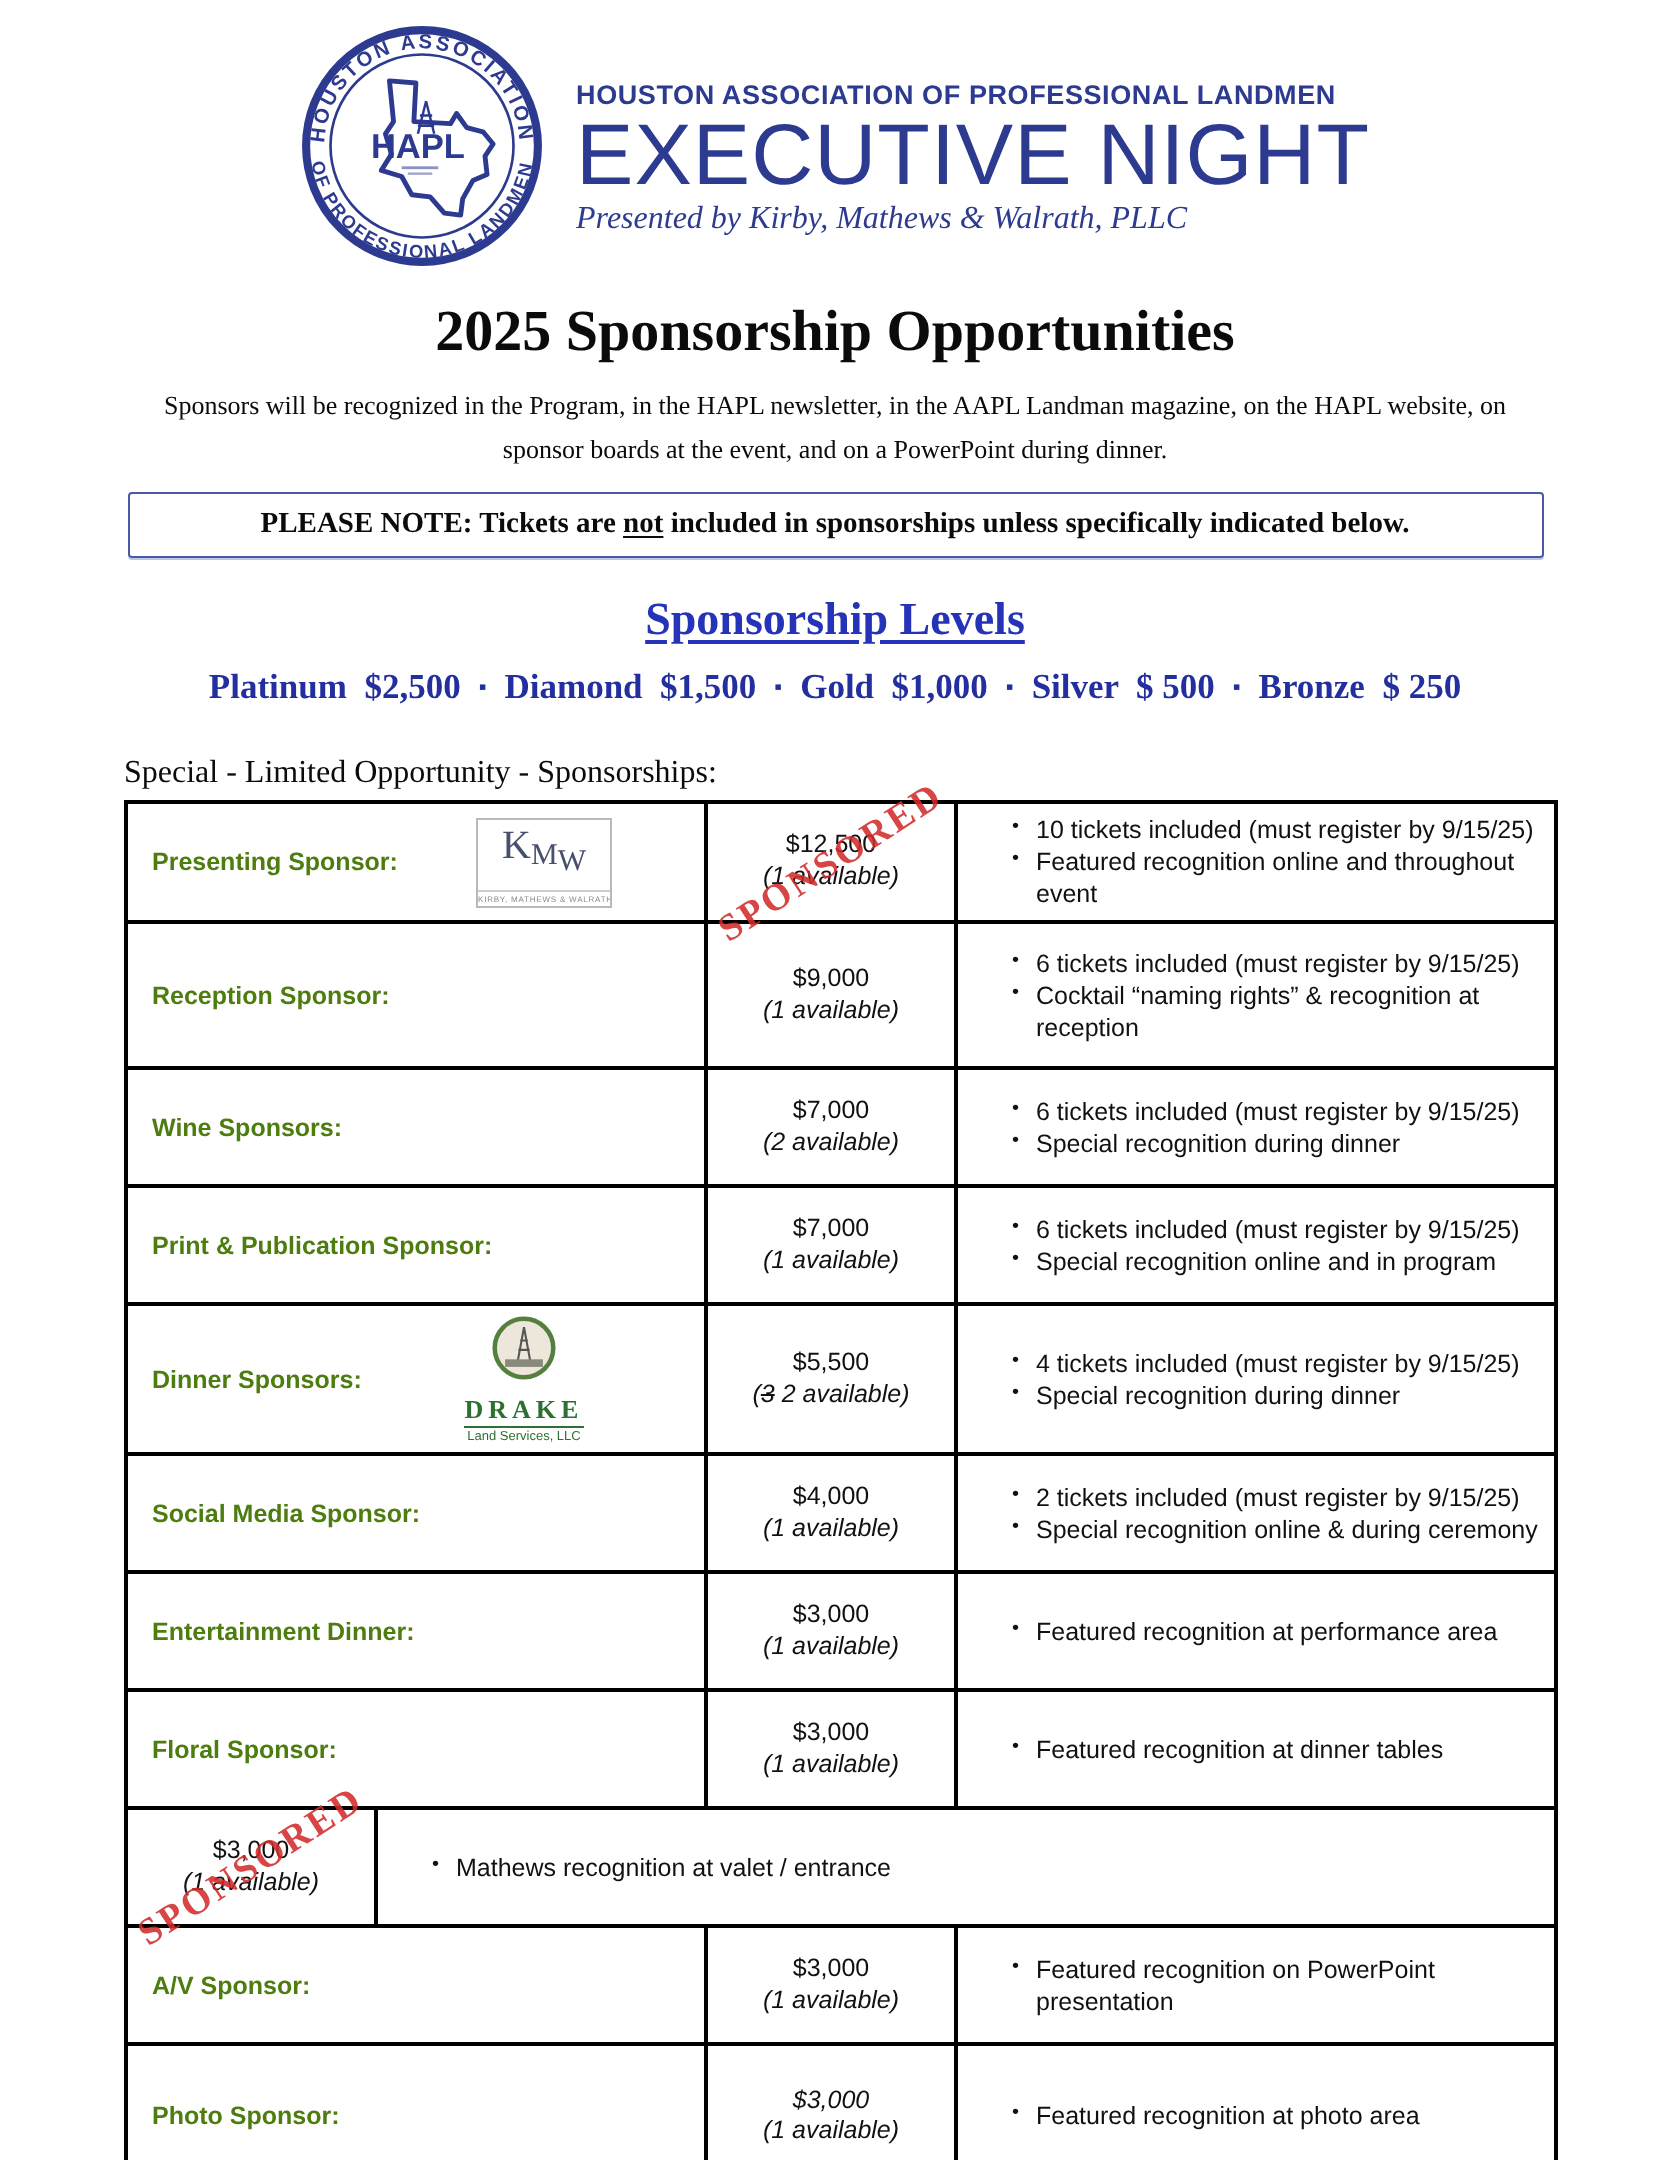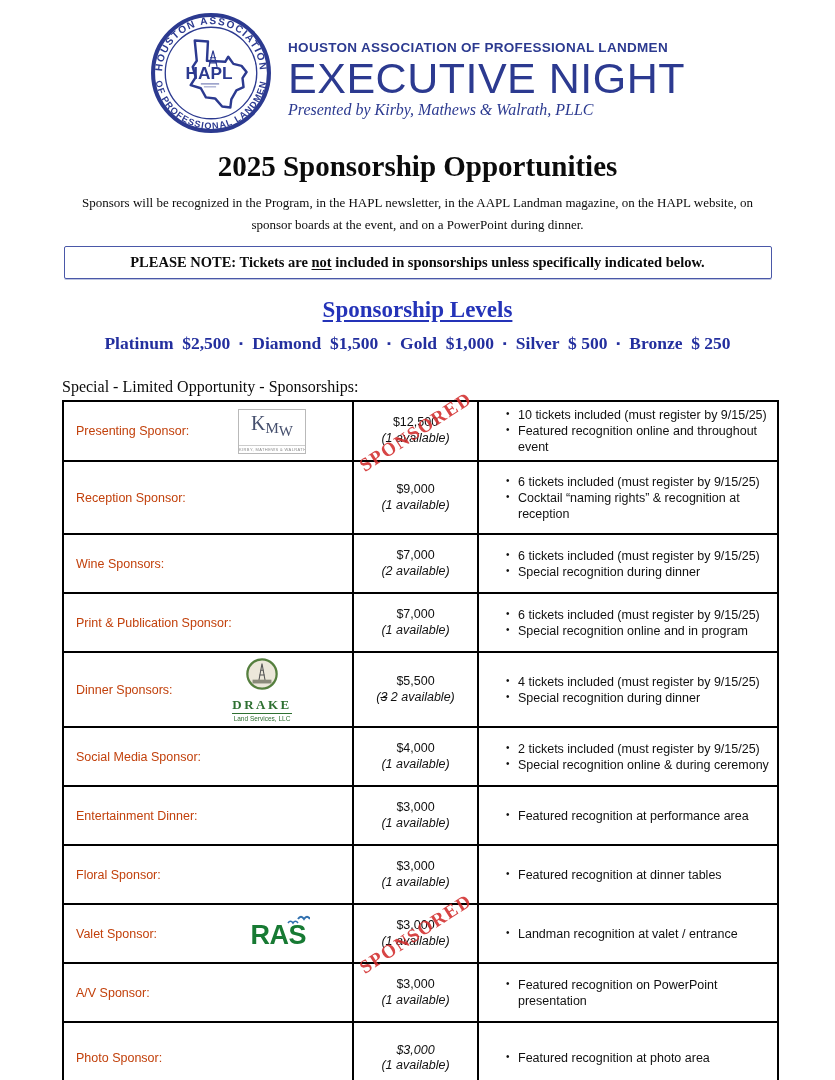--- a/index.html
+++ b/index.html
@@ -35,21 +35,21 @@
   .special-h{margin:24px 0 4px 62px;font-family:"Liberation Serif",serif;font-size:16px;color:#0b0b0b;}
 
   
   .s-table{width:713px;margin-left:62px;border:2px solid #000;}
   .t-row{display:flex;min-height:57px;border-bottom:2px solid #000;}
   .t-row:last-child{border-bottom:none;}
   .t-row:nth-child(2){min-height:71px;}
   .t-row:nth-child(11){min-height:70px;}
   .cell{box-sizing:border-box;}
   .c-name{width:290px;border-right:2px solid #000;display:flex;align-items:center;padding:4px 8px 4px 12px;}
-  .s-label{color:#c2410c;font-weight:normal;font-size:12.5px;}
+  .s-label{color:#4d7c0f;font-weight:bold;font-size:12.5px;}
   .c-price{width:125px;border-right:2px solid #000;position:relative;display:flex;flex-direction:column;
            align-items:center;justify-content:center;font-size:12.5px;line-height:1.25;text-align:center;}
   .avail{font-style:italic;}
   .price.it{font-style:italic;}
   .c-ben{flex:1;display:flex;align-items:center;padding:5px 8px 5px 26px;}
   .blist{margin:0;padding:0;list-style:none;}
   .blist li{font-size:12.5px;line-height:1.3;position:relative;padding-left:13px;}
   .blist li::before{content:"•";position:absolute;left:1px;top:0;font-size:10px;}
   .stamp{position:absolute;left:-16px;right:-16px;top:0;bottom:0;display:flex;align-items:center;
          justify-content:center;transform:rotate(-33deg);color:#d22c2c;opacity:.88;
@@ -239,35 +239,28 @@
           <div class="price">$3,000</div>
           <div class="avail">(1 available)</div>
         </div>
         <div class="cell c-ben">
           <ul class="blist">
             <li>Featured recognition at dinner tables</li>
           </ul>
         </div>
       </div>
       <div class="t-row">
-        <div class="cell c-name">
-          <span class="s-label">Valet Sponsor:</span>
-          <div class="ras-logo row-logo"><span class="ras-text">RAS</span><svg viewBox="0 0 24 12" width="24" height="12" class="ras-birds">
-              <path d="M2,8 q2.5,-3.5 5,0 q2.5,-3.5 5,0" stroke="#2f6fae" stroke-width="1.6" fill="none"></path>
-              <path d="M12,4 q3,-4.5 6,0 q3,-4.5 6,0" stroke="#2f6fae" stroke-width="2" fill="none"></path>
-            </svg></div>
-        </div>
         <div class="cell c-price">
           <div class="price">$3,000</div>
           <div class="avail">(1 available)</div>
           <div class="stamp">SPONSORED</div>
         </div>
         <div class="cell c-ben">
           <ul class="blist">
-            <li>Landman recognition at valet / entrance</li>
+            <li>Mathews recognition at valet / entrance</li>
           </ul>
         </div>
       </div>
       <div class="t-row">
         <div class="cell c-name">
           <span class="s-label">A/V Sponsor:</span>
         </div>
         <div class="cell c-price">
           <div class="price">$3,000</div>
           <div class="avail">(1 available)</div>

